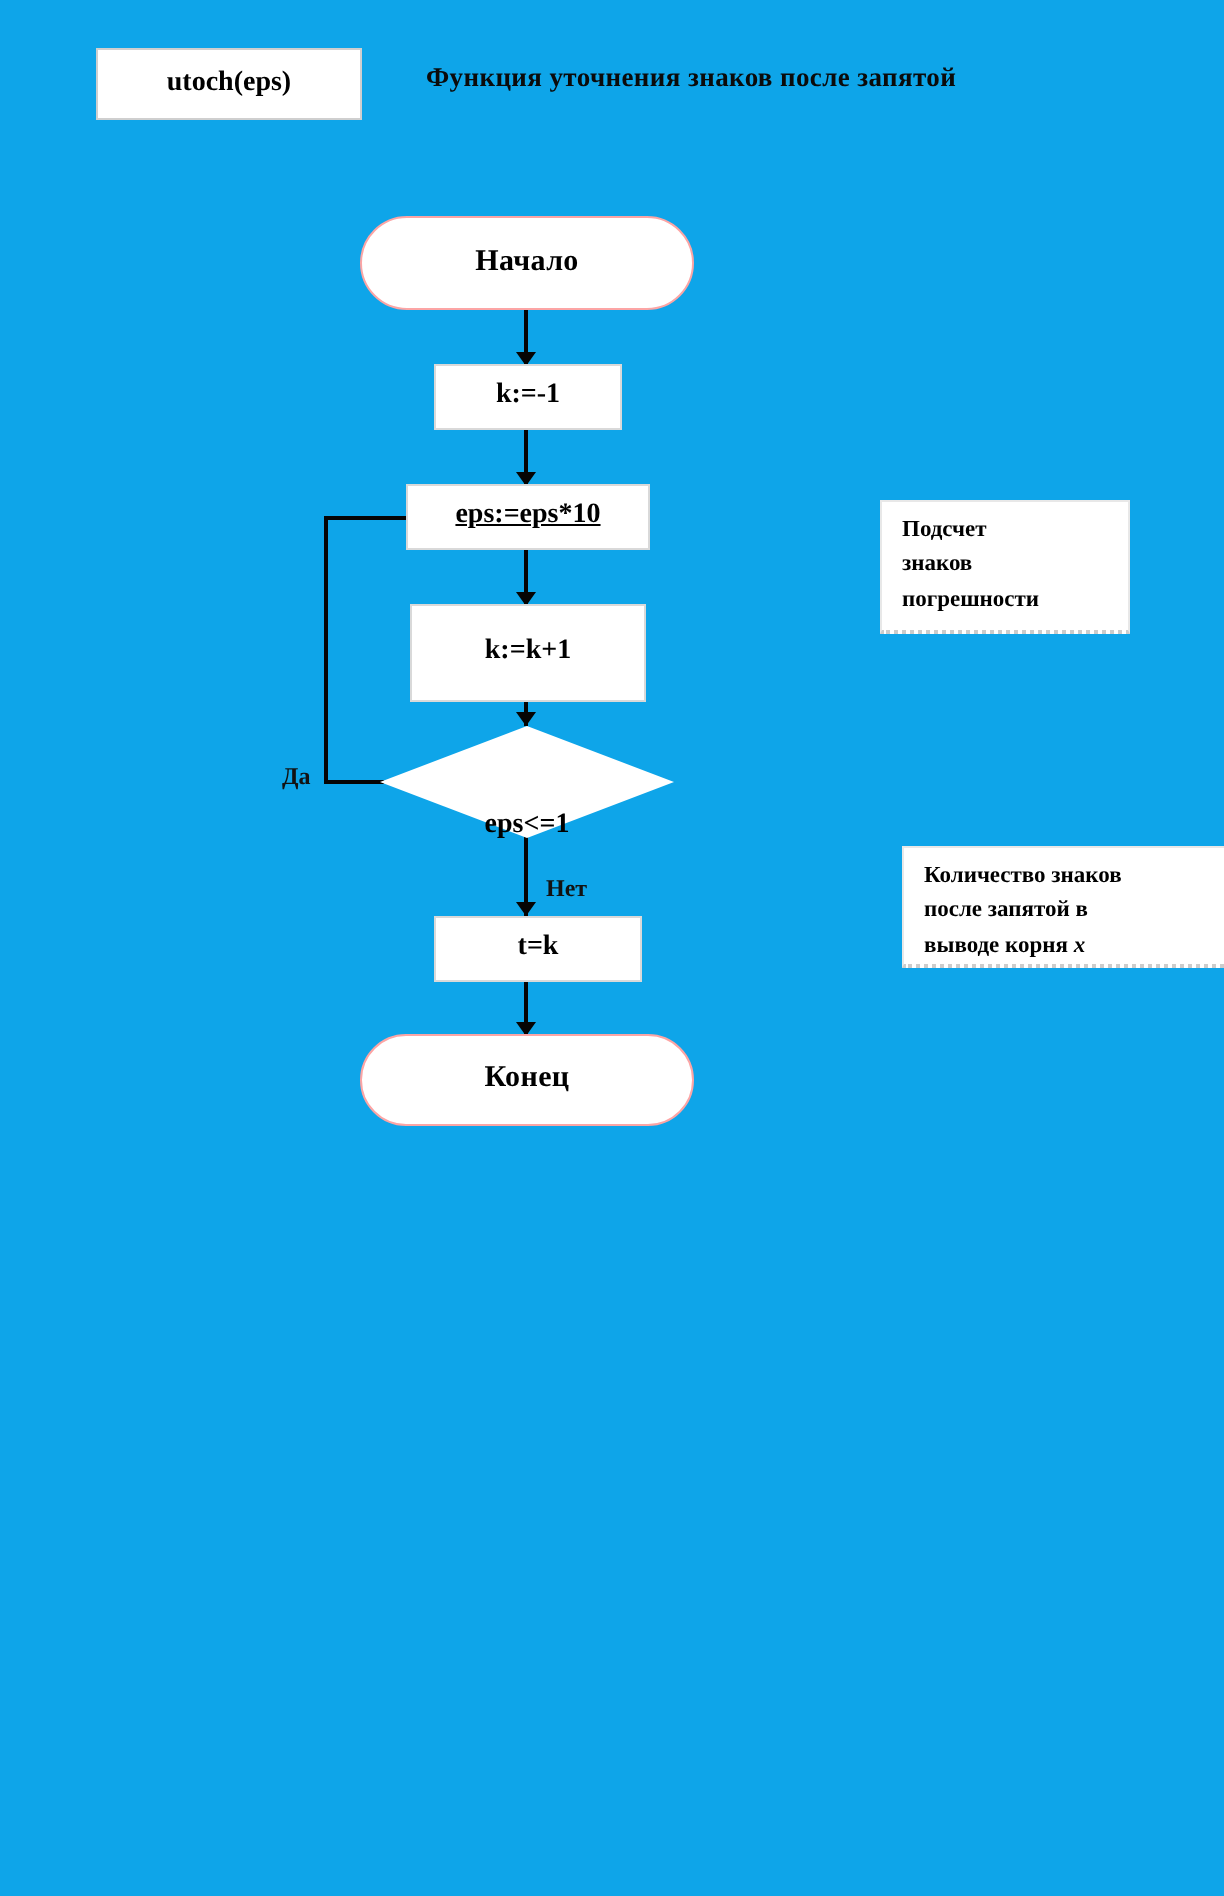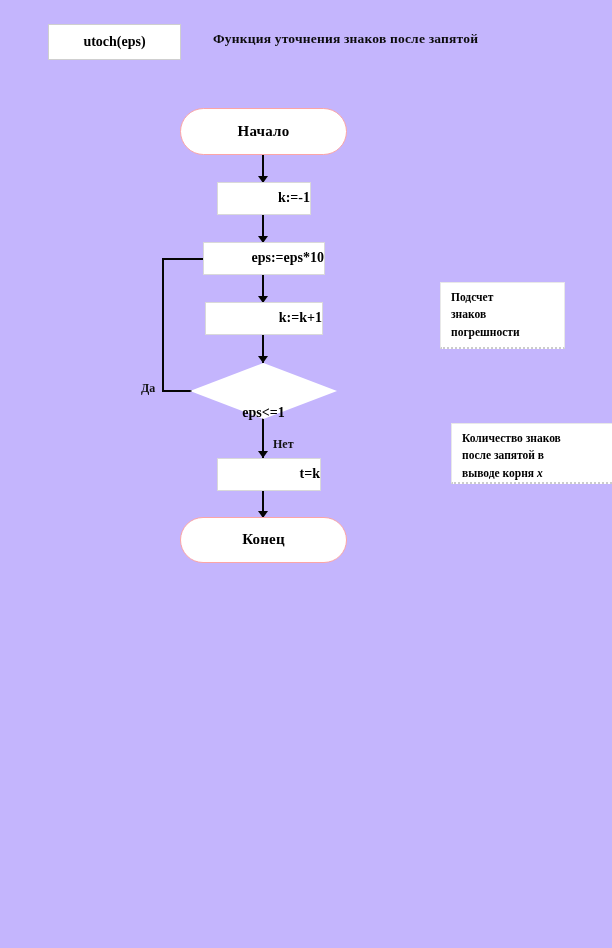--- a/index.html
+++ b/index.html
@@ -4,21 +4,21 @@
 <style>
   html, body {
     margin: 0;
     padding: 0;
     background: #000000;
   }
   #page {
     position: relative;
     width: 612px;
     height: 948px;
-    background: #c4b5fd;
+    background: #0ea5e9;
     overflow: hidden;
     font-family: "Liberation Serif", "DejaVu Serif", serif;
   }
 
   
   .node {
     position: absolute;
     background: #ffffff;
     color: #000000;
     display: flex;
@@ -35,21 +35,20 @@
     border-radius: 999px;
     border: 1px solid #fca5a5;
     font-size: 15px;
     letter-spacing: .2px;
   }
 
   
   .process {
     border: 1px solid #d9d9d9;
     font-size: 14px;
-    justify-content: flex-end;
   }
 
   
   .decision {
     background: transparent;
     border: none;
     padding: 0;
   }
   .decision .diamond-fill {
     position: absolute;
@@ -176,46 +175,46 @@
   <div class="arrowhead arrowhead-left" style="left:205px; top:254px; transform:rotate(180deg);"></div>
 
   <div class="node terminator" style="left:180px; top:108px; width:167px; height:47px;">
     <span>Начало</span>
   </div>
 
   <div class="node process" style="left:217px; top:182px; width:94px; height:33px;">
     <span>k:=-1</span>
   </div>
 
-  <div class="node process" style="left:203px; top:242px; width:122px; height:33px;">
+  <div class="node process" style="left:203px; top:242px; width:122px; height:33px;text-decoration:underline;">
     <span>eps:=eps*10</span>
   </div>
 
-  <div class="node process" style="left:205px; top:302px; width:118px; height:33px;">
+  <div class="node process" style="left:205px; top:302px; width:118px; height:49px;">
     <span>k:=k+1</span>
   </div>
 
   <div class="node decision" style="left:190px; top:363px; width:147px; height:56px;">
     <span class="diamond-fill"></span>
     <span class="diamond-label">eps&lt;=1</span>
   </div>
 
   <div class="node process" style="left:217px; top:458px; width:104px; height:33px;">
     <span>t=k</span>
   </div>
 
   <div class="node terminator" style="left:180px; top:517px; width:167px; height:46px;align-items:center;">
     <span>Конец</span>
   </div>
 
   <div class="branch-label" style="left:141px; top:381px;">Да</div>
 
   <div class="branch-label" style="left:273px; top:437px;">Нет</div>
 
-  <div class="annotation" style="left:440px; top:250px; width:125px; height:67px;margin-top:32px;">
+  <div class="annotation" style="left:440px; top:250px; width:125px; height:67px;">
     <div>Подсчет</div>
     <div>знаков</div>
     <div>погрешности</div>
   </div>
 
   <div class="annotation" style="left:451px; top:423px; width:173px; height:61px;">
     <div>Количество знаков</div>
     <div>после запятой в</div>
     <div>
       <span>выводе корня</span>

